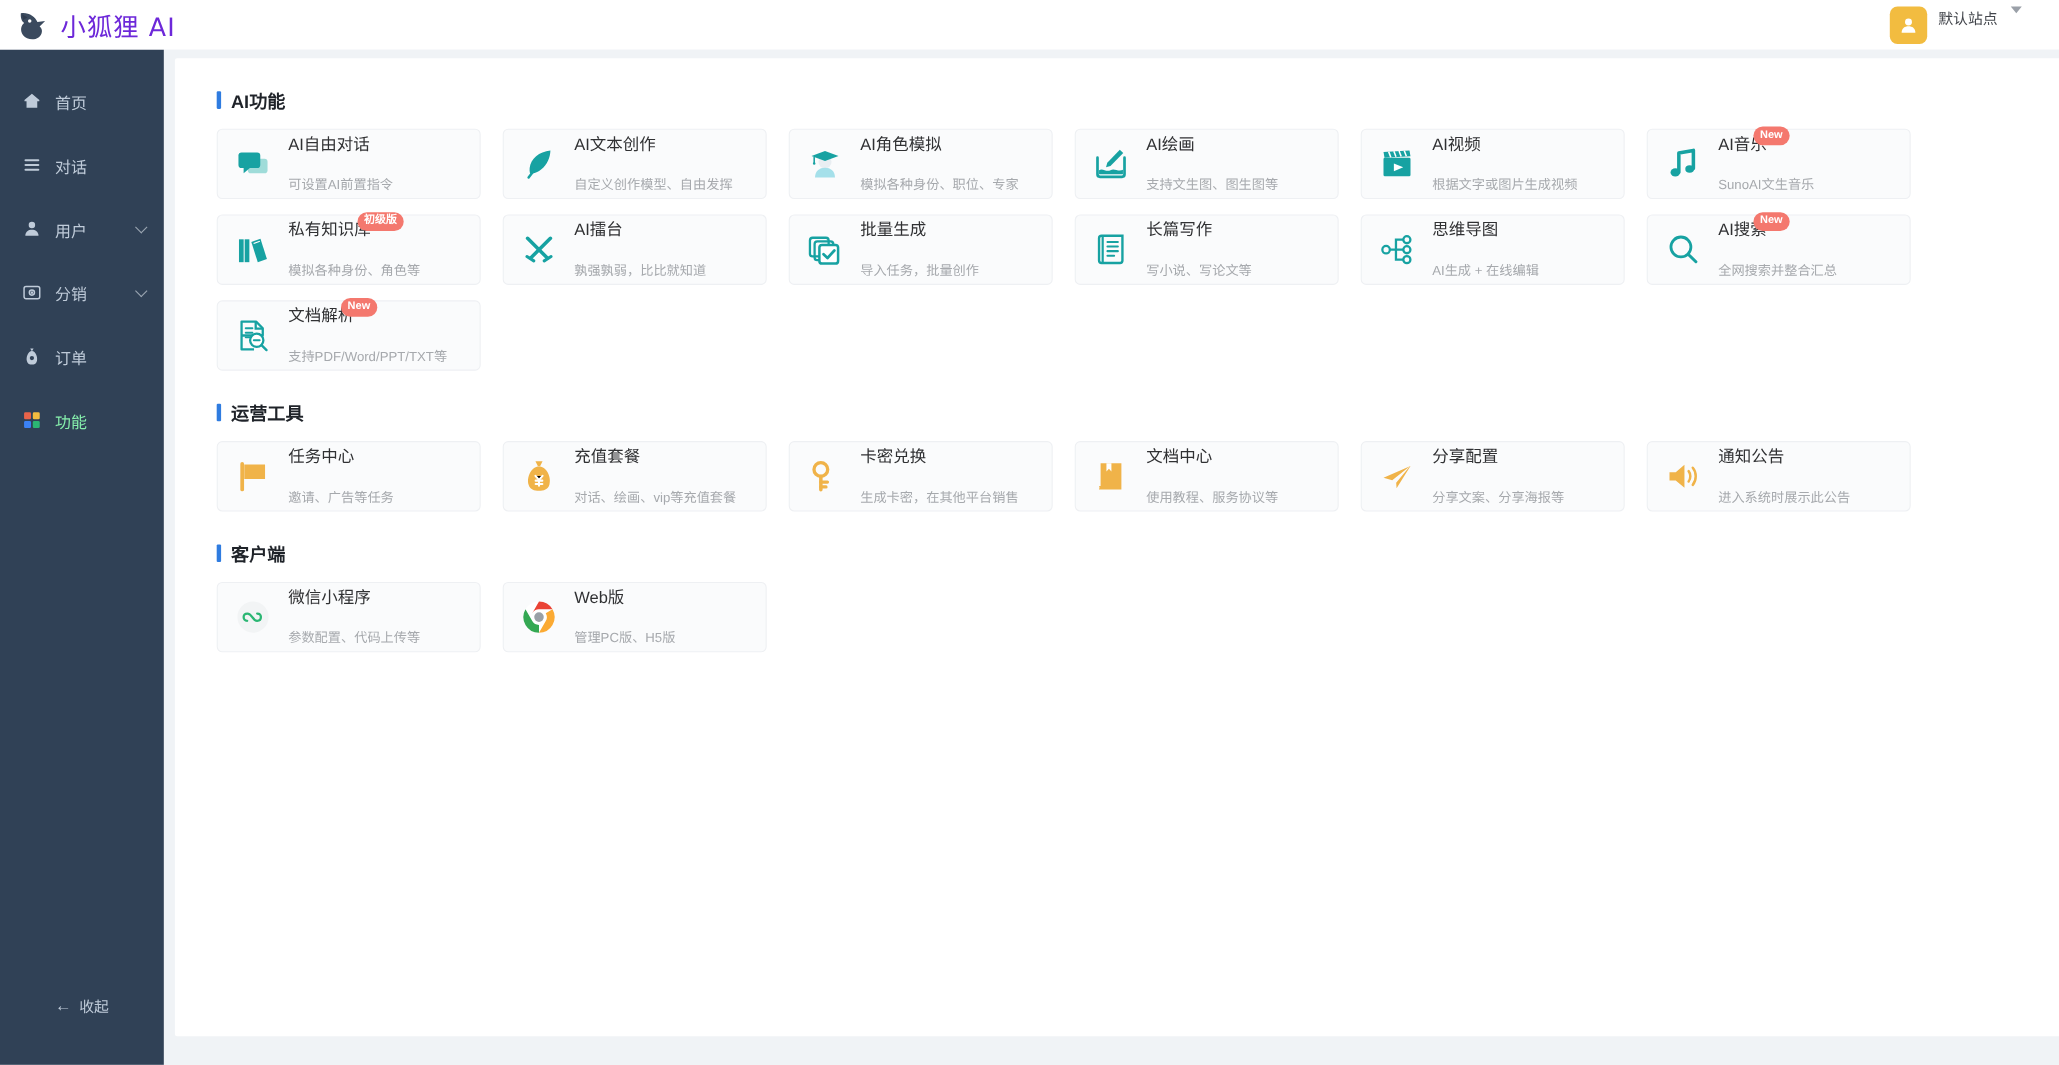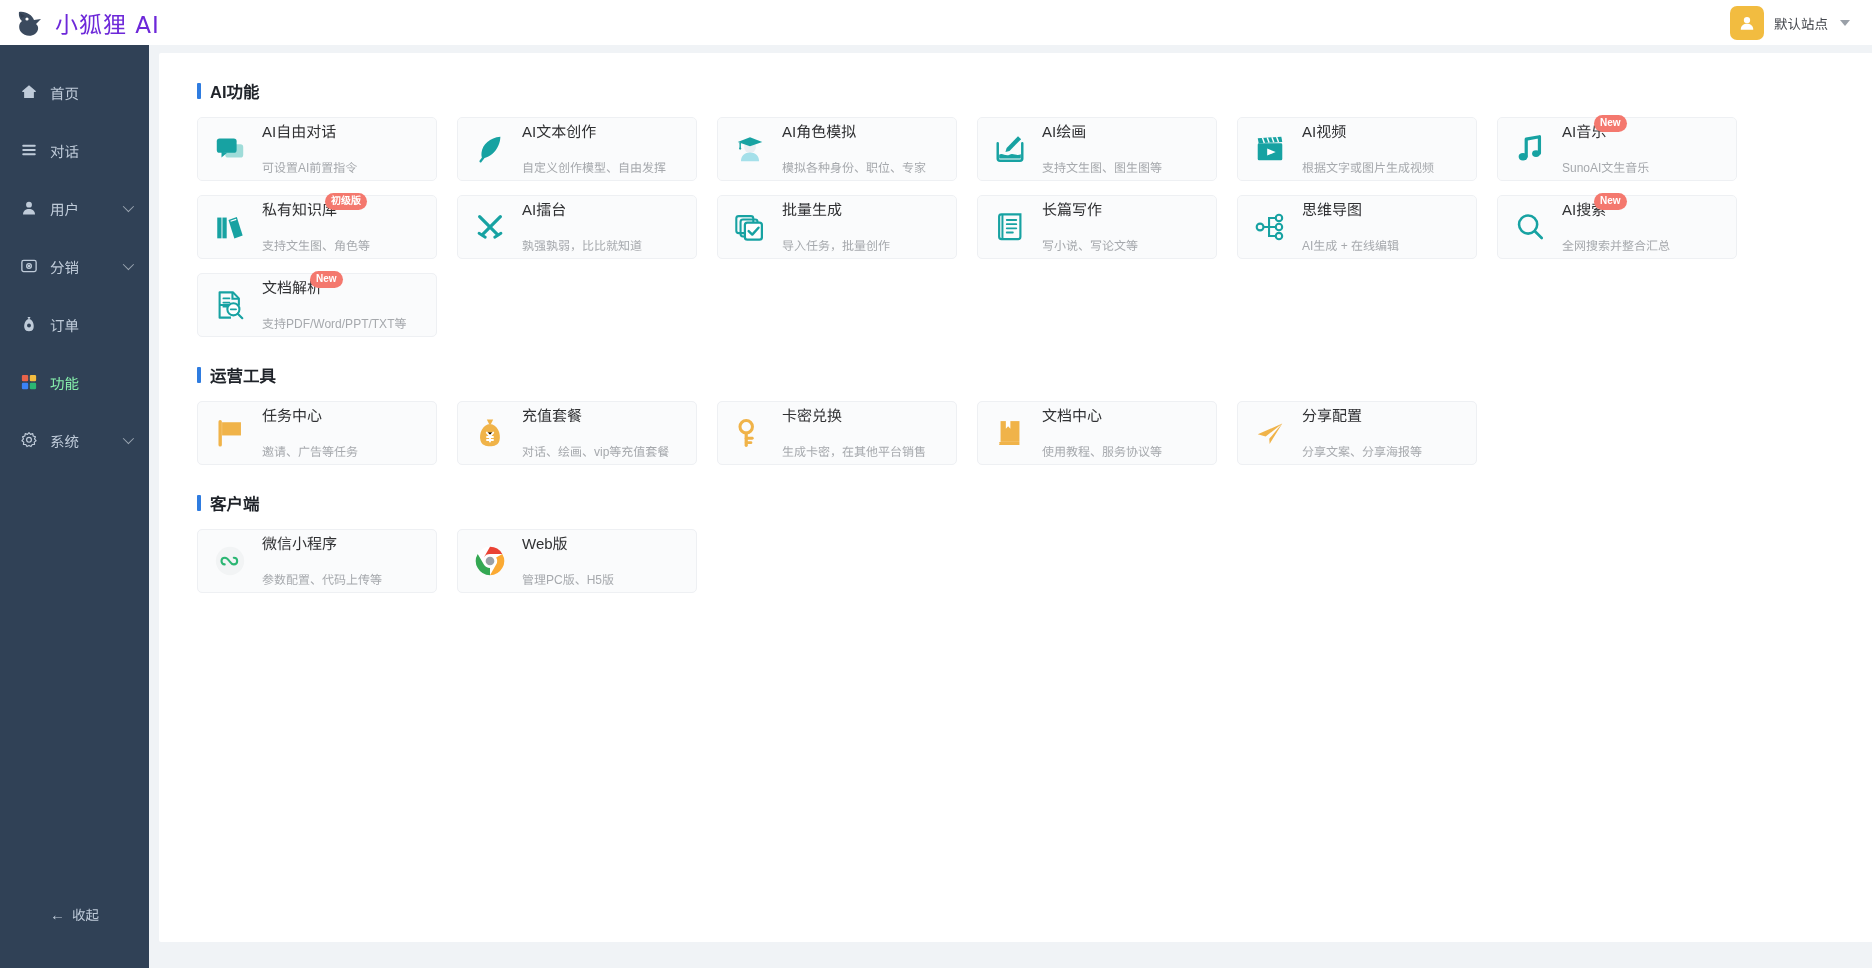--- a/index.html
+++ b/index.html
@@ -23,22 +23,22 @@
     display: flex; align-items: center;
     padding-left: 14px; gap: 9px;
     height: 45px;
   }
   .brand-logo { width: 32px; height: 32px; display:block; }
   .brand-name {
     font-size: 23px; color: #6d28d9; letter-spacing: 1px;
     font-family: "DejaVu Sans", sans-serif; white-space: nowrap;
   }
   .topbar-right {
-    margin-left: auto; display: flex; align-items: center;
-    gap: 10px; padding-right: 22px;
+    margin-left: auto; display: flex; align-items: flex-start;
+    gap: 10px; padding-right: 34px;
   }
   .avatar {
     width: 34px; height: 34px; border-radius: 7px;
     background: #f2bc40; display: flex; align-items: center; justify-content: center;
   }
   .site-name { font-size: 13.5px; color: #44474d; white-space: nowrap; }
   .caret-down {
     width: 0; height: 0; border-left: 5px solid transparent;
     border-right: 5px solid transparent; border-top: 6px solid #9aa0a8;
     margin-left: 2px;
@@ -224,30 +224,20 @@
         <span class="mi-icon">
           <svg viewBox="0 0 24 24" width="18" height="18">
             <rect x="2.5" y="2.5" width="8.4" height="8.4" rx="1.6" fill="#e8634a"></rect>
             <rect x="13.1" y="2.5" width="8.4" height="8.4" rx="1.6" fill="#f2bc40"></rect>
             <rect x="2.5" y="13.1" width="8.4" height="8.4" rx="1.6" fill="#3b82f6"></rect>
             <rect x="13.1" y="13.1" width="8.4" height="8.4" rx="1.6" fill="#2bb673"></rect>
           </svg>
         </span>
         <span class="mi-label">功能</span>
       </div>
-      <div class="menu-item">
-        <span class="mi-icon">
-          <svg viewBox="0 0 24 24" width="18" height="18">
-            <path d="M12 2.2 L14 4.4 L17 3.6 L17.6 6.7 L20.6 7.8 L19.3 10.6 L21.4 12.9 L19 14.8 L19.4 17.9 L16.3 18 L14.7 20.7 L12 19.3 L9.3 20.7 L7.7 18 L4.6 17.9 L5 14.8 L2.6 12.9 L4.7 10.6 L3.4 7.8 L6.4 6.7 L7 3.6 L10 4.4 Z" fill="none" stroke="#bfcbd9" stroke-width="1.6" stroke-linejoin="round"></path>
-            <circle cx="12" cy="11.8" r="3.2" fill="none" stroke="#bfcbd9" stroke-width="1.6"></circle>
-          </svg>
-        </span>
-        <span class="mi-label">系统</span>
-        <span class="mi-arrow"></span>
-      </div>
     </div>
   <div class="collapse-btn">
     <span class="collapse-arrow">←</span>
     <span>收起</span>
   </div>
 </div>
 
 <div class="main">
   <div class="panel">
     <div class="inner">
@@ -325,21 +315,21 @@
           </div>
           <div class="card">
             <span class="card-icon">
               <svg viewBox="0 0 36 36" width="34" height="34">
                 <rect x="4.5" y="8" width="4.5" height="22" fill="#17a2a2"></rect>
                 <rect x="10" y="8" width="4.5" height="22" fill="#17a2a2"></rect>
                 <path d="M16.4 10.6 L25.2 7.4 L31.4 27 L22.6 30.2 Z" fill="#17a2a2"></path>
                 <path d="M18.6 12 L24.6 9.9" stroke="#ffffff" stroke-width="1.2"></path>
               </svg>
             </span>
-            <span class="card-text"><span class="card-title">私有知识库</span><span class="badge" style="right: auto; left: 63px; top: -8px;">初级版</span><span class="card-desc" style="display:block">支持文生图、角色等</span></span>
+            <span class="card-text"><span class="card-title">私有知识库</span><span class="badge" style="right: auto; left: 63px; top: -8px;">初级版</span><span class="card-desc" style="display:block">模拟各种身份、角色等</span></span>
           </div>
           <div class="card">
             <span class="card-icon">
               <svg viewBox="0 0 36 36" width="34" height="34">
                 <g stroke="#17a2a2" stroke-width="3.4" stroke-linecap="round">
                   <path d="M7 7 L26 26"></path>
                   <path d="M29 7 L10 26"></path>
                 </g>
                 <g stroke="#17a2a2" stroke-width="3" stroke-linecap="round">
                   <path d="M23 28.8 L29.6 24.6"></path>
@@ -467,20 +457,32 @@
             <span class="card-text"><span class="card-title">文档中心</span><span class="card-desc" style="display:block">使用教程、服务协议等</span></span>
           </div>
           <div class="card">
             <span class="card-icon">
               <svg viewBox="0 0 36 36" width="34" height="34">
                 <path d="M31 8 L5 19.4 L13.4 21.8 L30.4 8.4 L17.2 24.2 L17.6 29.6 Z" fill="#f0b349"></path>
               </svg>
             </span>
             <span class="card-text"><span class="card-title">分享配置</span><span class="card-desc" style="display:block">分享文案、分享海报等</span></span>
           </div>
+          <div class="card">
+            <span class="card-icon">
+              <svg viewBox="0 0 36 36" width="34" height="34">
+                <path d="M5 14 L11 14 L19.4 7 L19.4 29 L11 22 L5 22 Z" fill="#f0b349"></path>
+                <g fill="none" stroke="#f0b349" stroke-width="2.4" stroke-linecap="round">
+                  <path d="M23.4 13 C25.6 15.8 25.6 20.2 23.4 23"></path>
+                  <path d="M27.4 9.8 C31.2 14.2 31.2 21.8 27.4 26.2"></path>
+                </g>
+              </svg>
+            </span>
+            <span class="card-text"><span class="card-title">通知公告</span><span class="card-desc" style="display:block">进入系统时展示此公告</span></span>
+          </div>
         </div>
         <div class="section-title">
           <span class="title-bar"></span>
           <span>客户端</span>
         </div>
         <div class="grid">
           <div class="card">
             <span class="card-icon">
               <svg viewBox="0 0 36 36" width="34" height="34">
                 <circle cx="18" cy="18" r="15" fill="#f2f4f5"></circle>

